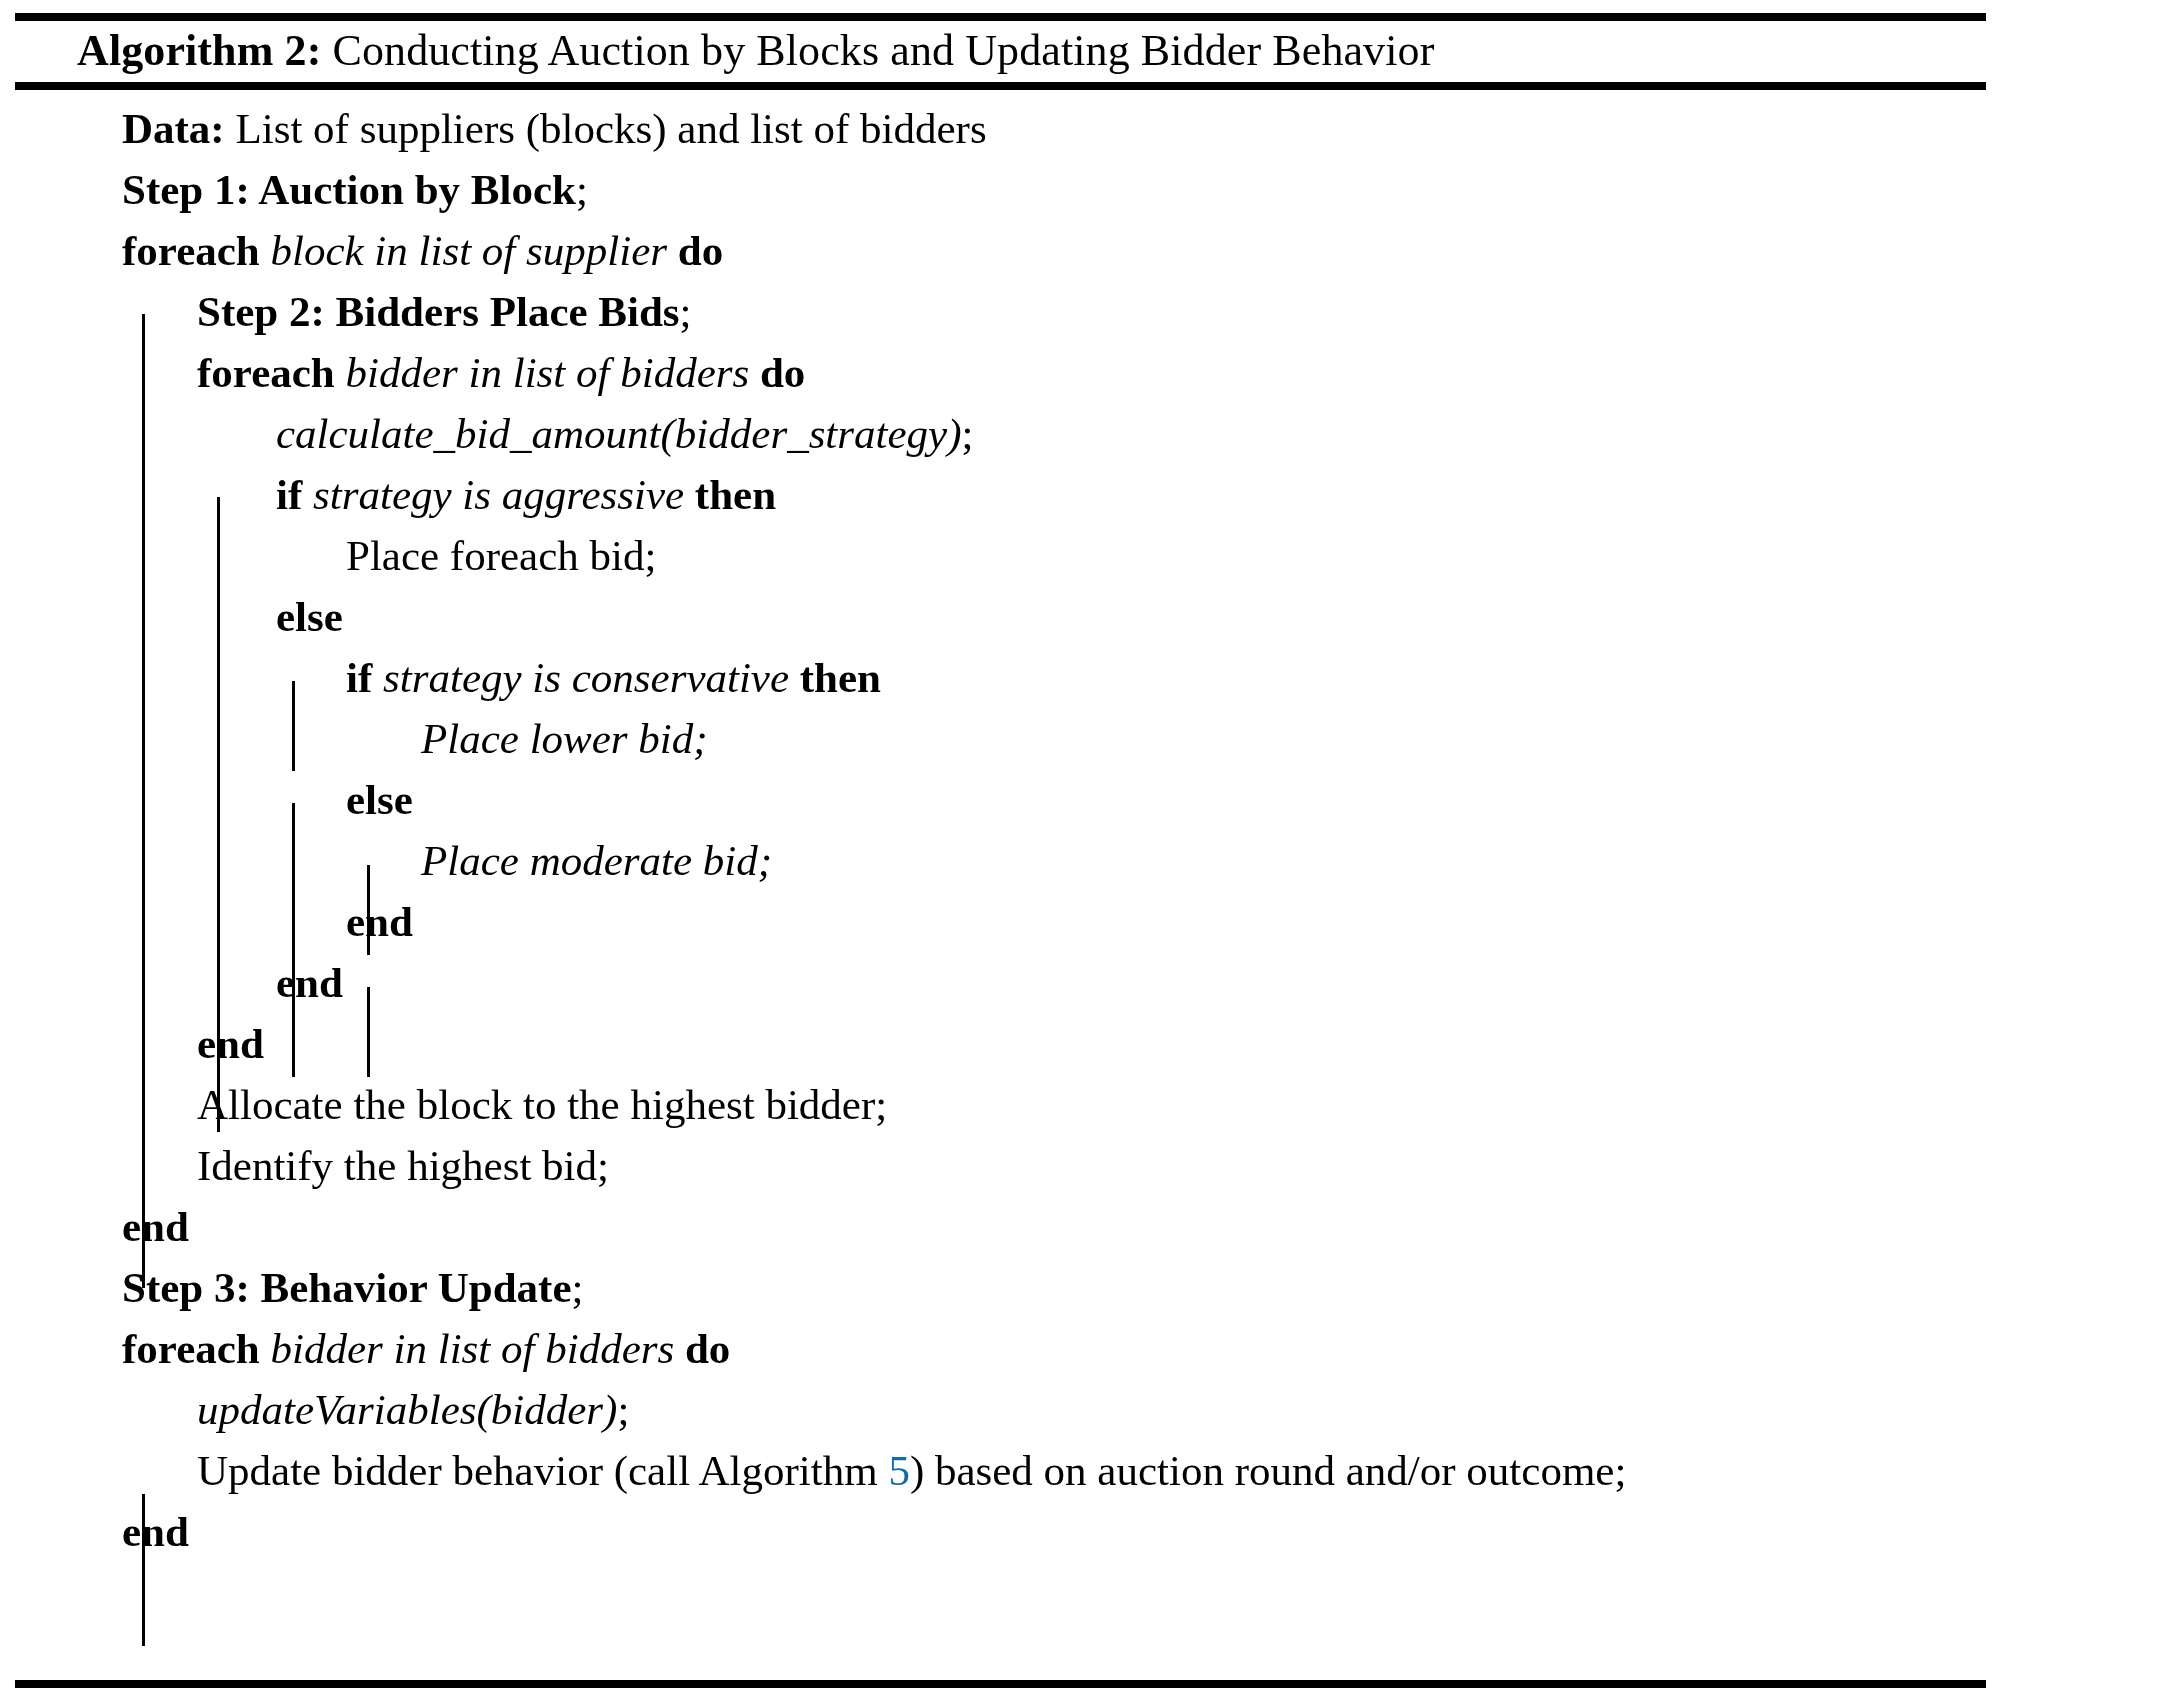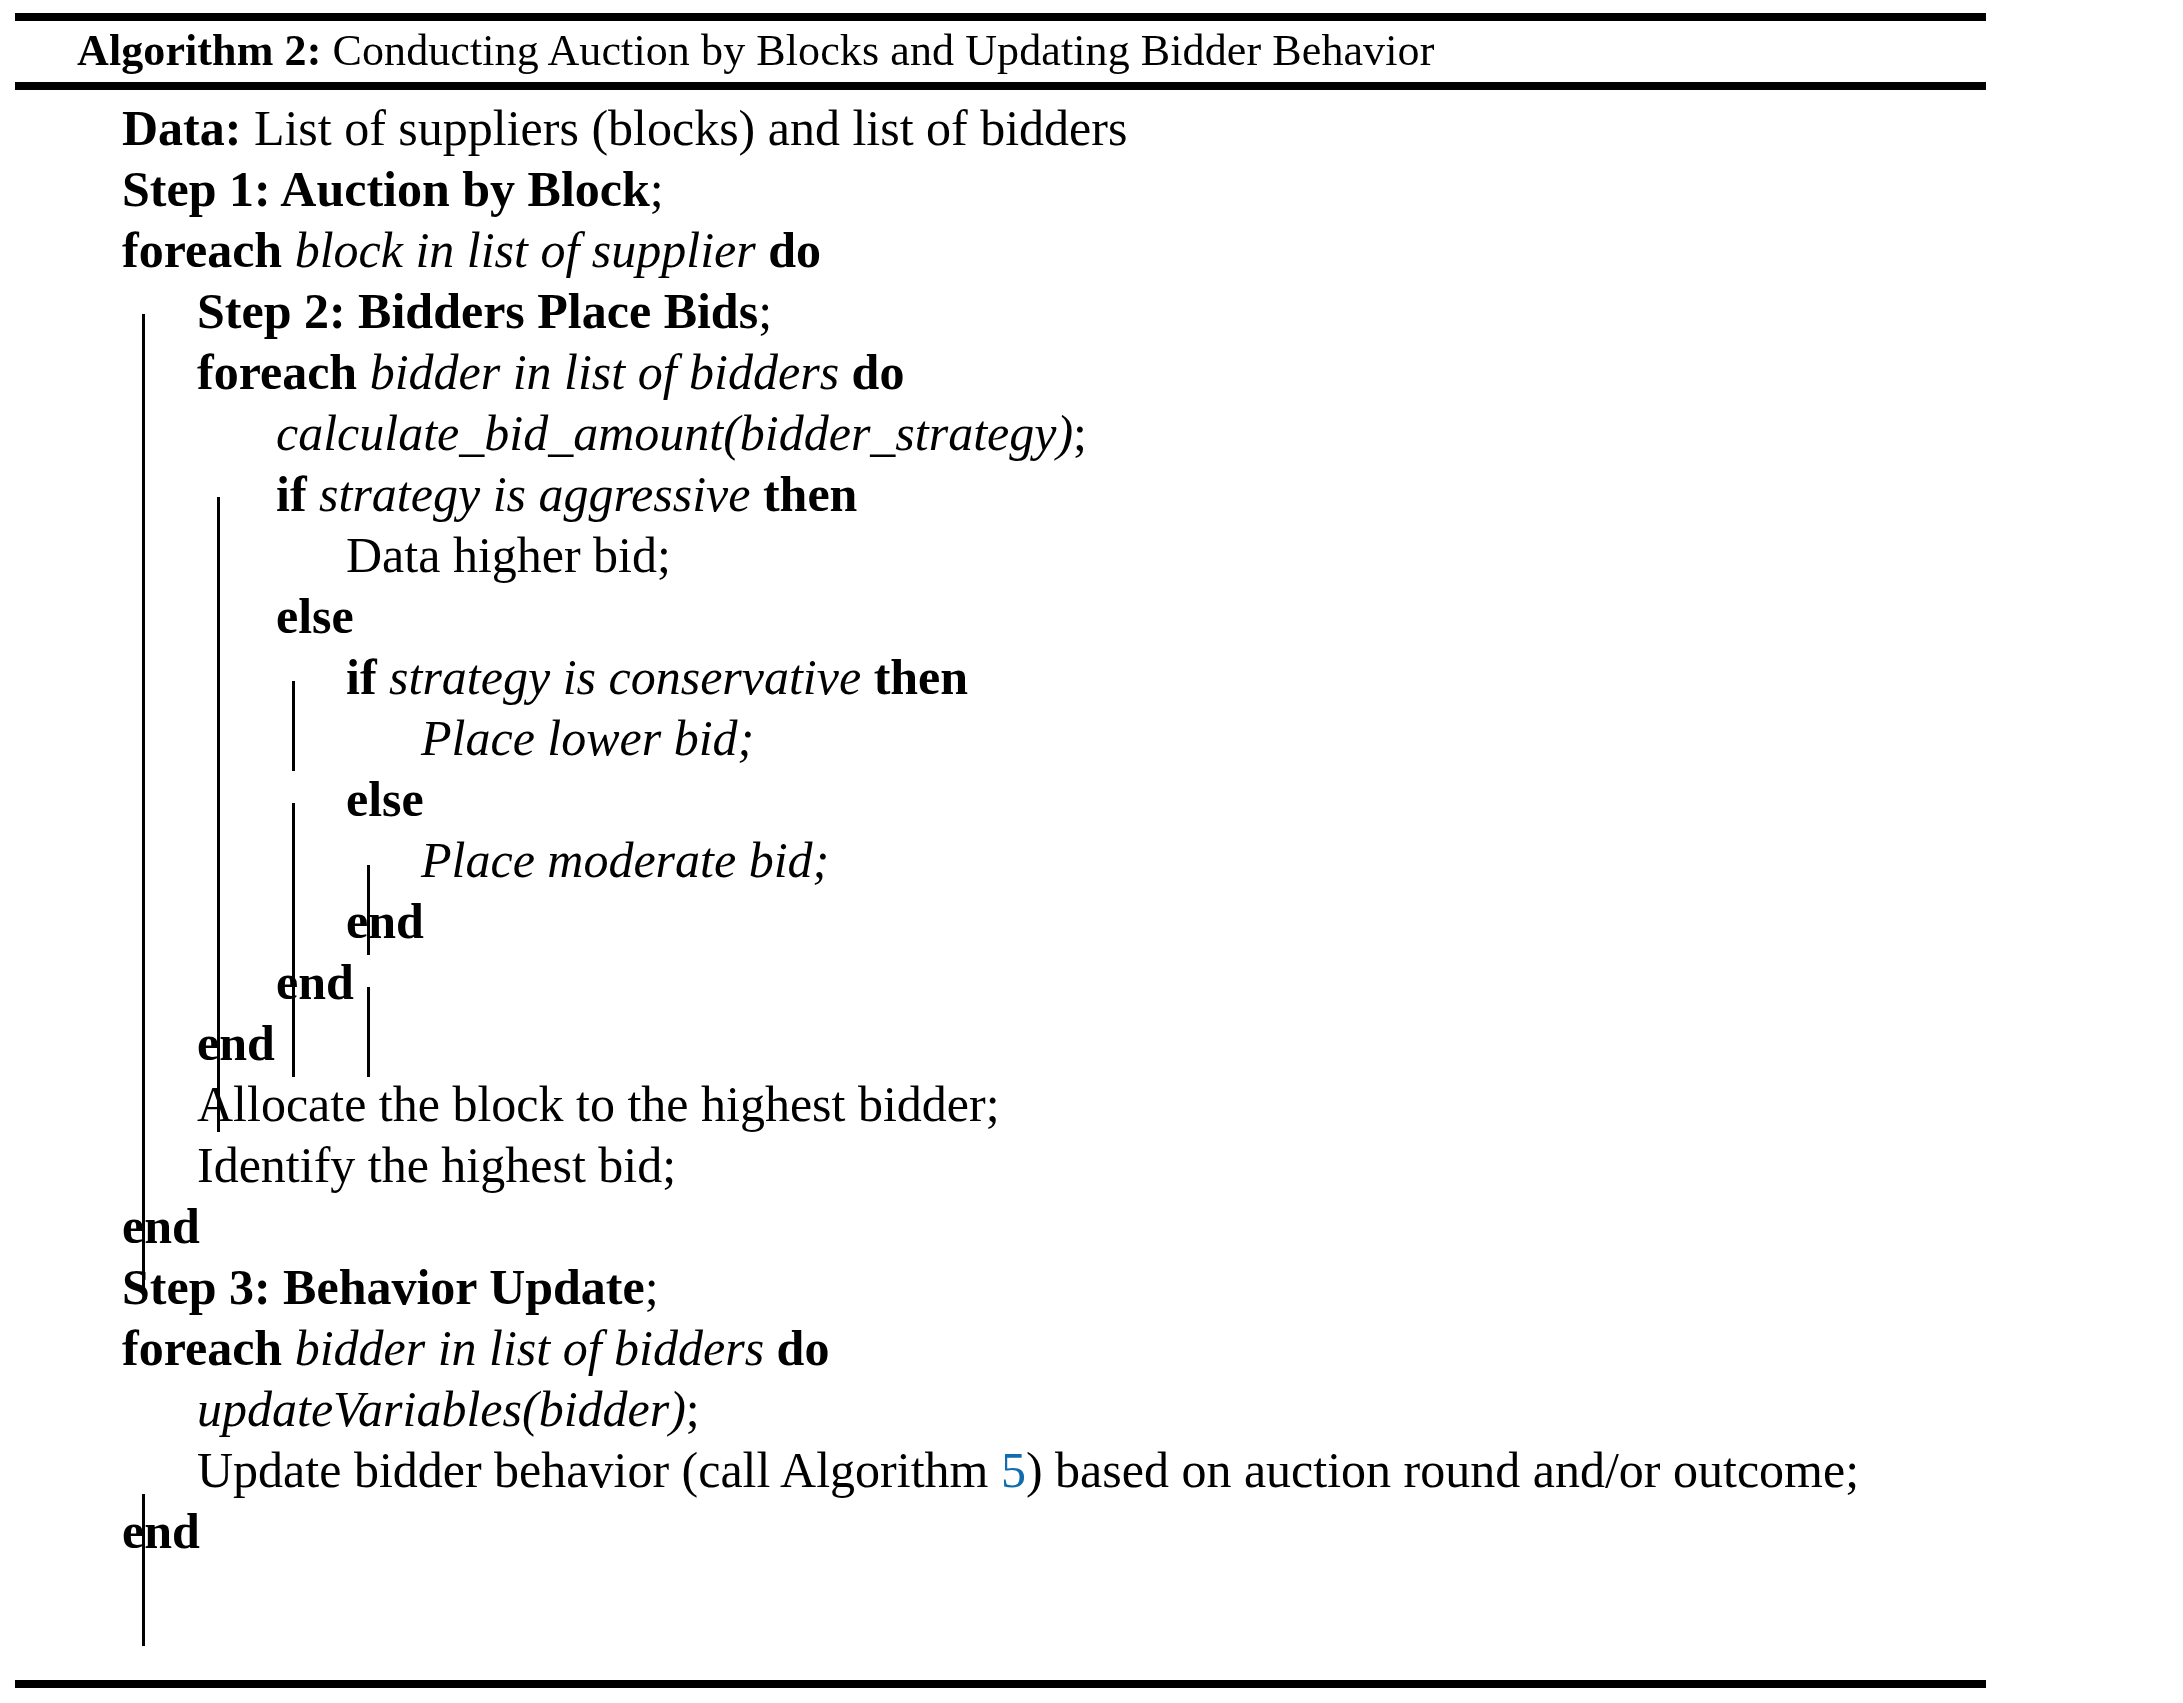--- a/index.html
+++ b/index.html
@@ -39,21 +39,21 @@
   
   .algo-body{
     position:absolute;
     left:0; top:98px;
     width:2183px;
   }
   .ln{
     position:relative;
     height:61px;
     line-height:61px;
-    font-size:50px;
+    font-size:43px;
     white-space:nowrap;
   }
   .ln .txt{
     position:absolute;
     top:0;
     white-space:nowrap;
   }
   
   .i0 .txt{ left:122px; }
   .i1 .txt{ left:197px; }
@@ -102,21 +102,21 @@
       <div class="ln i1">
         <span class="txt"><span class="kw">foreach</span><span class="var"> bidder in list of bidders </span><span class="kw">do</span></span>
       </div>
       <div class="ln i2">
         <span class="txt"><span class="var">calculate_bid_amount(bidder_strategy)</span><span>;</span></span>
       </div>
       <div class="ln i2">
         <span class="txt"><span class="kw">if</span><span class="var"> strategy is aggressive </span><span class="kw">then</span></span>
       </div>
       <div class="ln i3">
-        <span class="txt"><span>Data higher bid;</span></span>
+        <span class="txt"><span>Place foreach bid;</span></span>
       </div>
       <div class="ln i2">
         <span class="txt"><span class="kw">else</span></span>
       </div>
       <div class="ln i3">
         <span class="txt"><span class="kw">if</span><span class="var"> strategy is conservative </span><span class="kw">then</span></span>
       </div>
       <div class="ln i4">
         <span class="txt"><span>Place lower bid;</span></span>
       </div>

